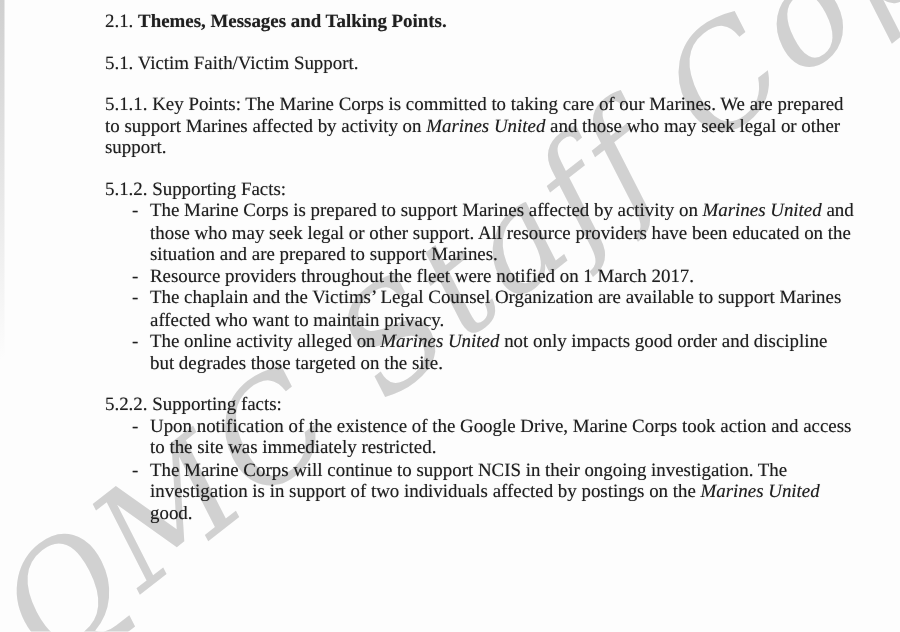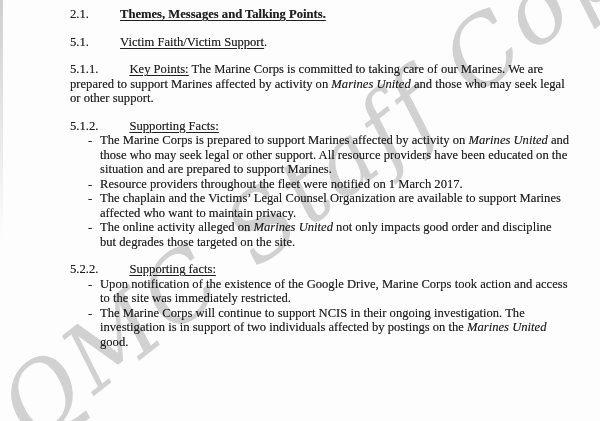--- a/index.html
+++ b/index.html
@@ -19,21 +19,21 @@
     text-shadow:0 0 .5px rgba(40,40,40,.55);
   }
   .scan-edge{
     position:absolute;left:0;top:0;width:3px;height:240px;
     background:linear-gradient(180deg,#cfcfcf,rgba(230,230,230,0));
     z-index:2;
   }
   p{margin:0 0 13px 0;}
   p.tight{margin-bottom:0;}
   .bold{font-weight:bold;}
-  .u{text-decoration:underline;text-underline-offset:2px;margin-left:28px;}
+  .u{text-underline-offset:2px;}
   .em{font-style:italic;}
   ul.facts{
     list-style:none;margin:0 0 13px 0;padding:0 0 0 18px;
   }
   ul.facts li{display:flex;}
   .dash{flex:0 0 12px;}
   .btext{flex:1;}
   .watermark{
     position:absolute;left:300px;top:195px;
     transform:translate(-50%,-50%) rotate(-38deg);

